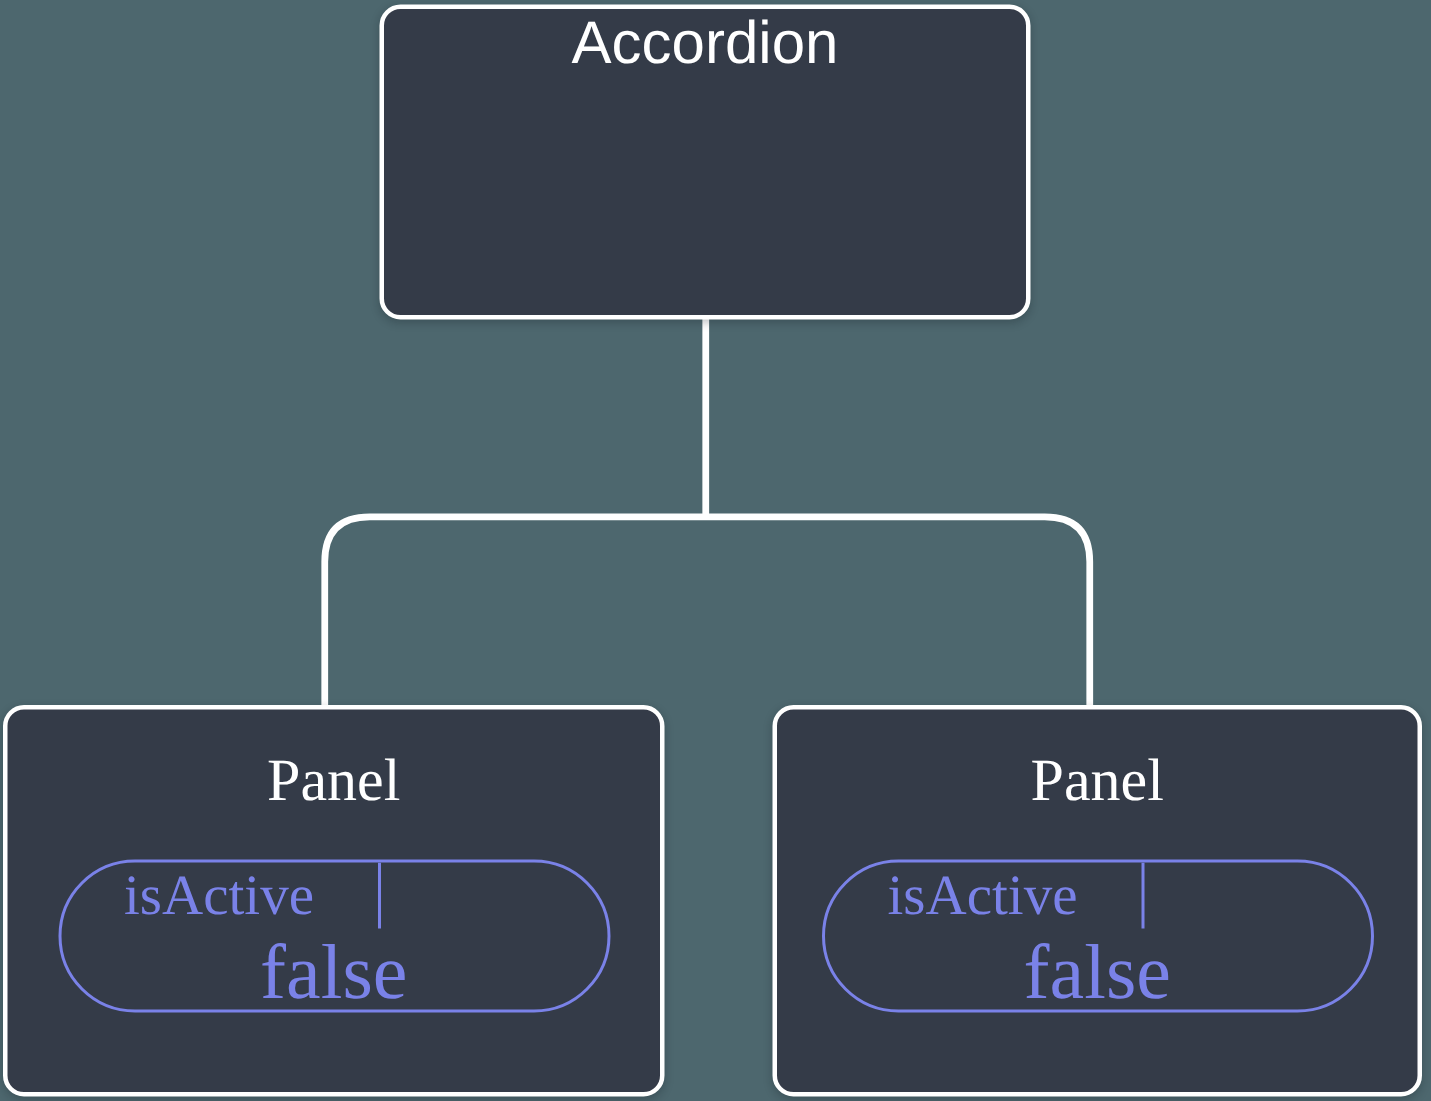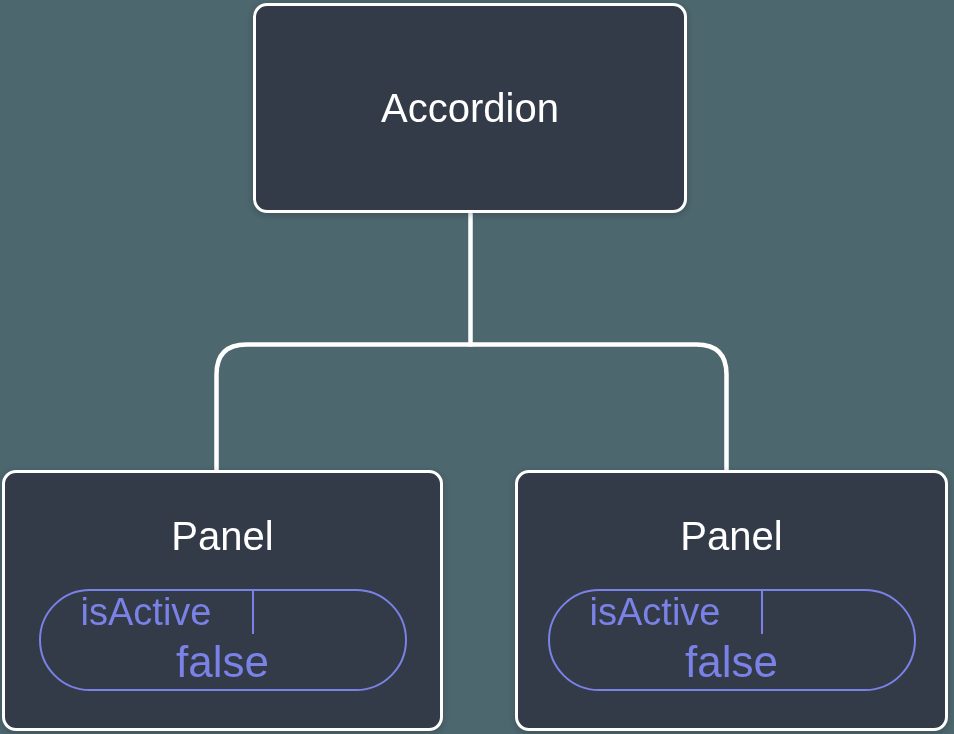--- a/index.html
+++ b/index.html
@@ -23,36 +23,37 @@
     position: absolute;
     background: var(--node-fill, #343b48);
     border: 3px solid var(--node-border, #ffffff);
     border-radius: 14px;
     box-shadow: 0 2px 6px rgba(16, 24, 32, 0.25);
   }
 
   .root-node {
     left: 253px; top: 3px;
     width: 434px; height: 210px;
-    display: flex; align-items: center; justify-content: center;
+    display: flex; align-items: flex-start; justify-content: center;
   }
 
   .node-label {
     color: #ffffff;
     font-size: 40px;
     font-weight: 500;
     line-height: 46px;
     white-space: nowrap;
   }
 
   .panel-node {
     top: 470px;
     height: 261px;
     display: flex; flex-direction: column; align-items: center;
-    padding-top: 40px;
+    padding-top: 24px;
+    font-family: Liberation Serif, serif;
   }
   .panel-left  { left: 2px;   width: 441px; }
   .panel-right { left: 515px; width: 433px; }
 
   .state-pill {
     margin-top: 30px;
     width: 368px; height: 102px;
     border: 2.5px solid var(--state-accent, #7a82e8);
     border-radius: 999px;
     display: flex; align-items: stretch;
@@ -64,21 +65,21 @@
     border-right: 2.5px solid var(--state-accent, #7a82e8);
     display: flex; align-items: center; justify-content: center;
     color: var(--state-accent, #7a82e8);
     font-size: 38px;
     font-weight: 400;
   }
   .state-value {
     flex: 1;
     display: flex; align-items: center; justify-content: center;
     color: var(--state-accent, #7a82e8);
-    font-size: 44px;
+    font-size: 52px;
     font-weight: 400;
   }
 </style>
 </head>
 <body>
 
 <div class="stage">
 
   <svg class="connectors" width="954" height="734" viewBox="0 0 954 734">
     <path class="edge" d="M470.5 211 L470.5 346.5"></path>

